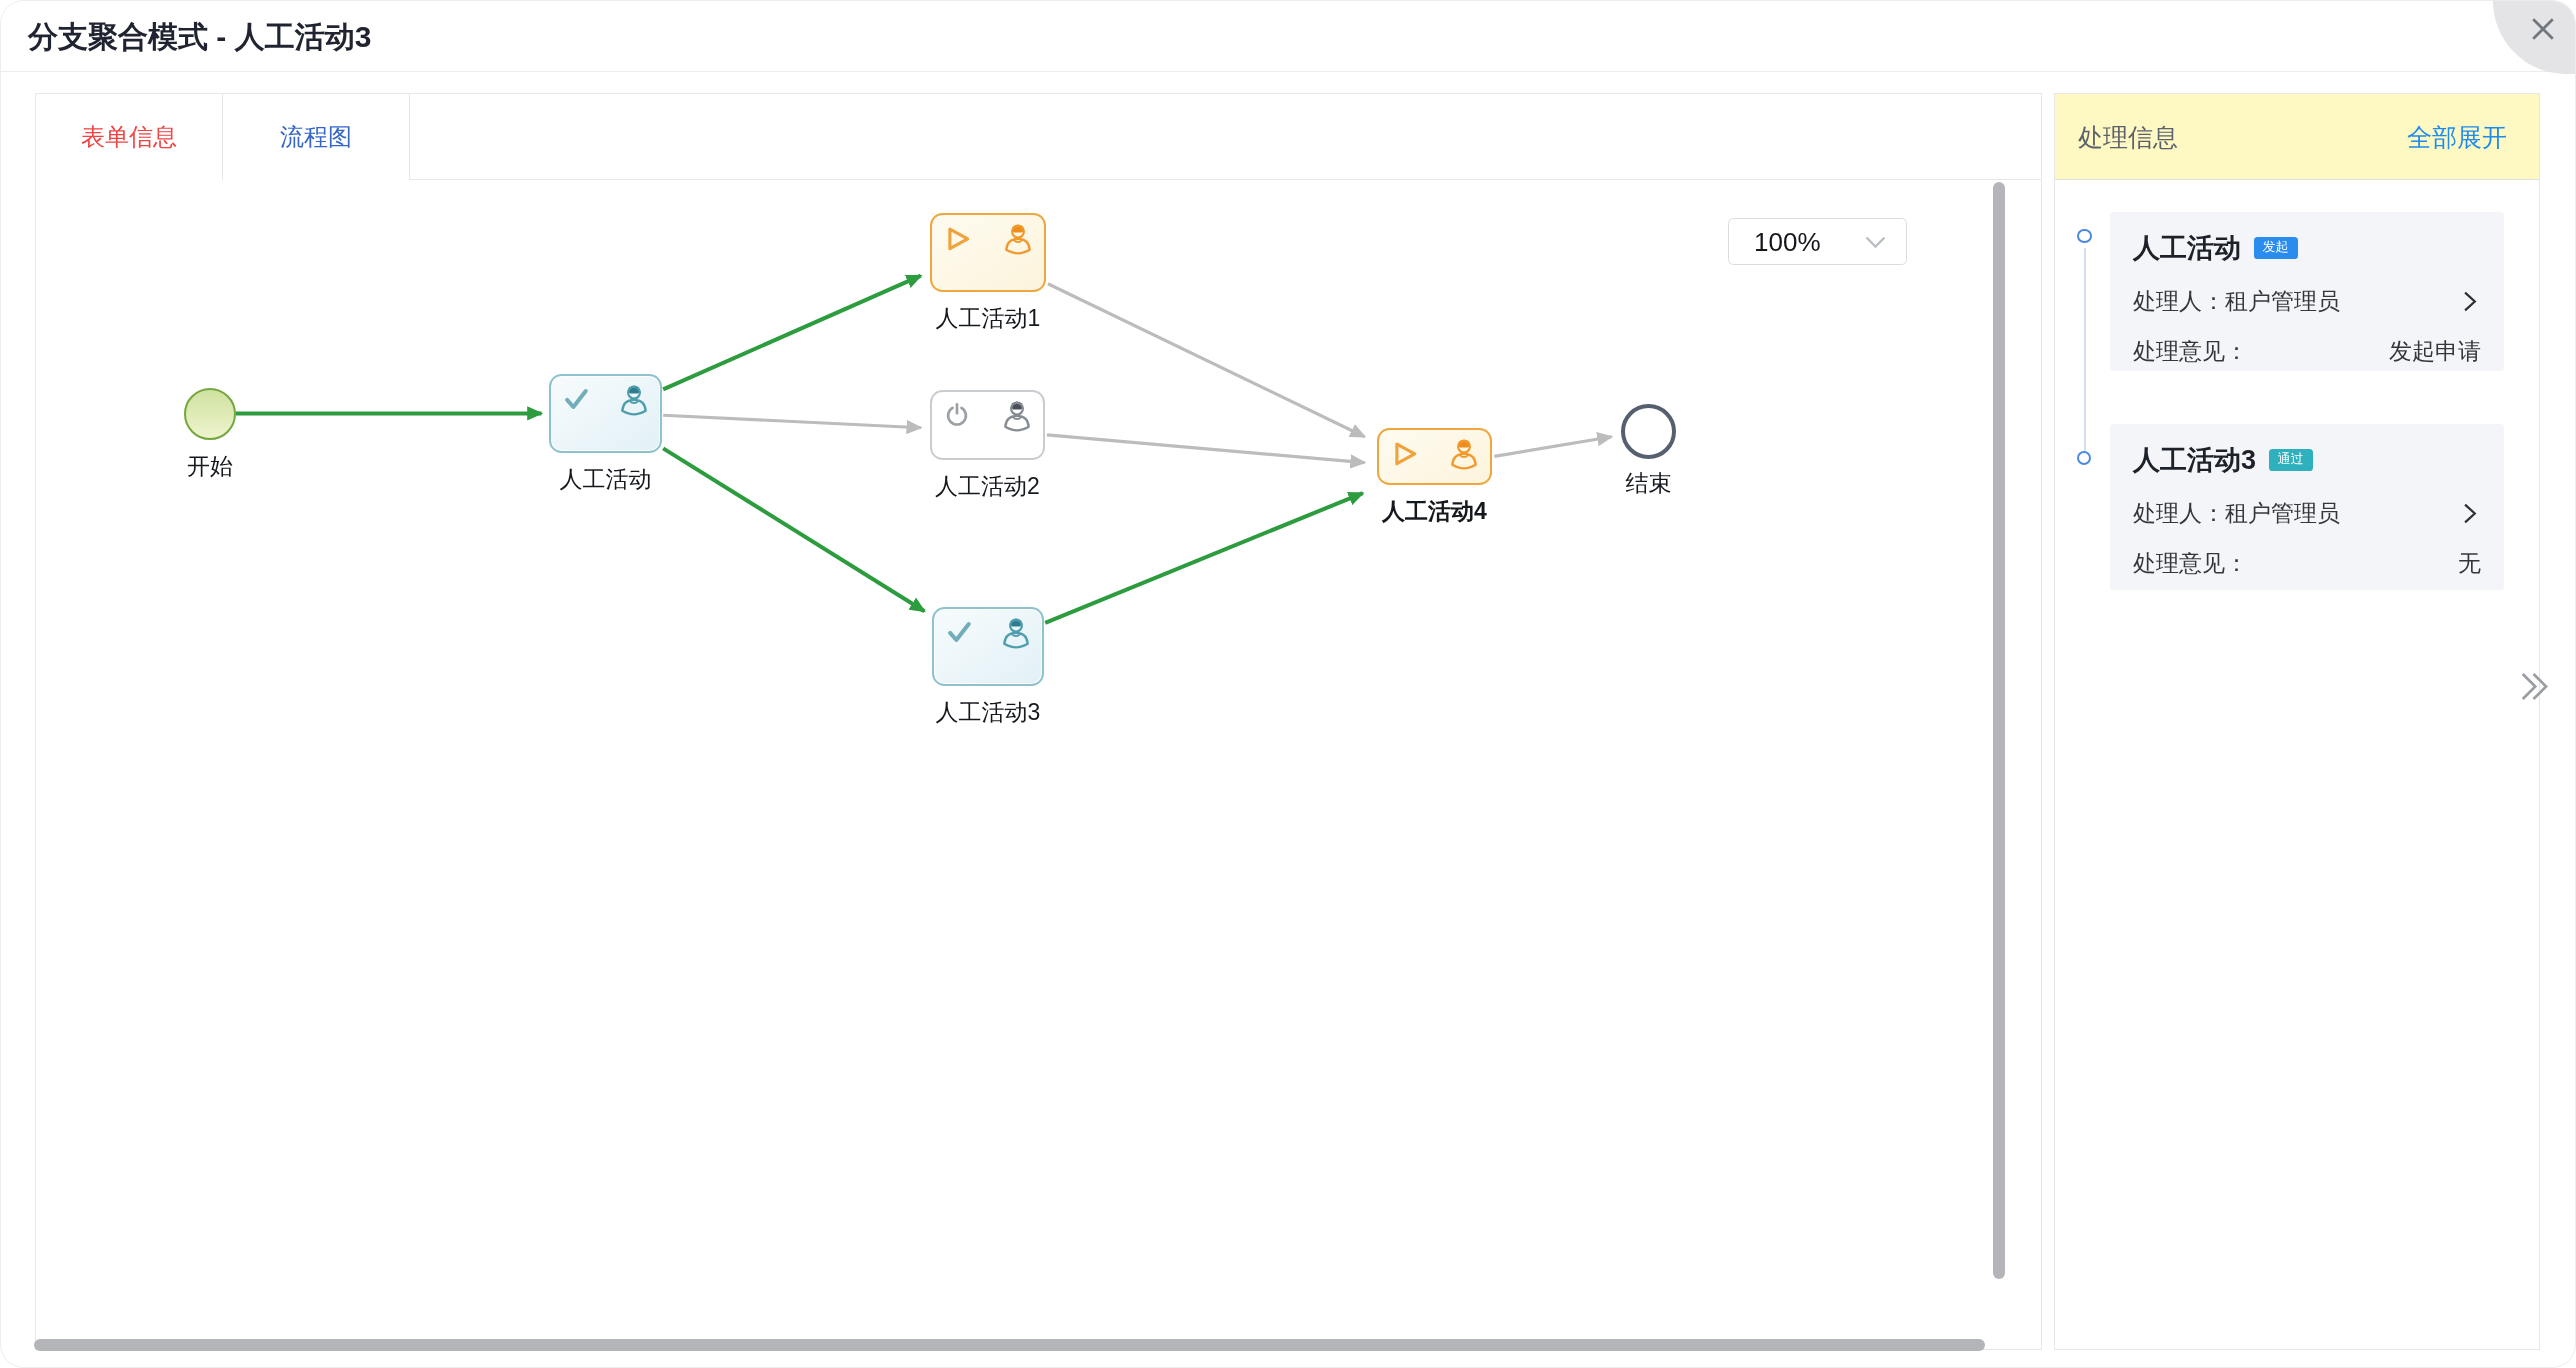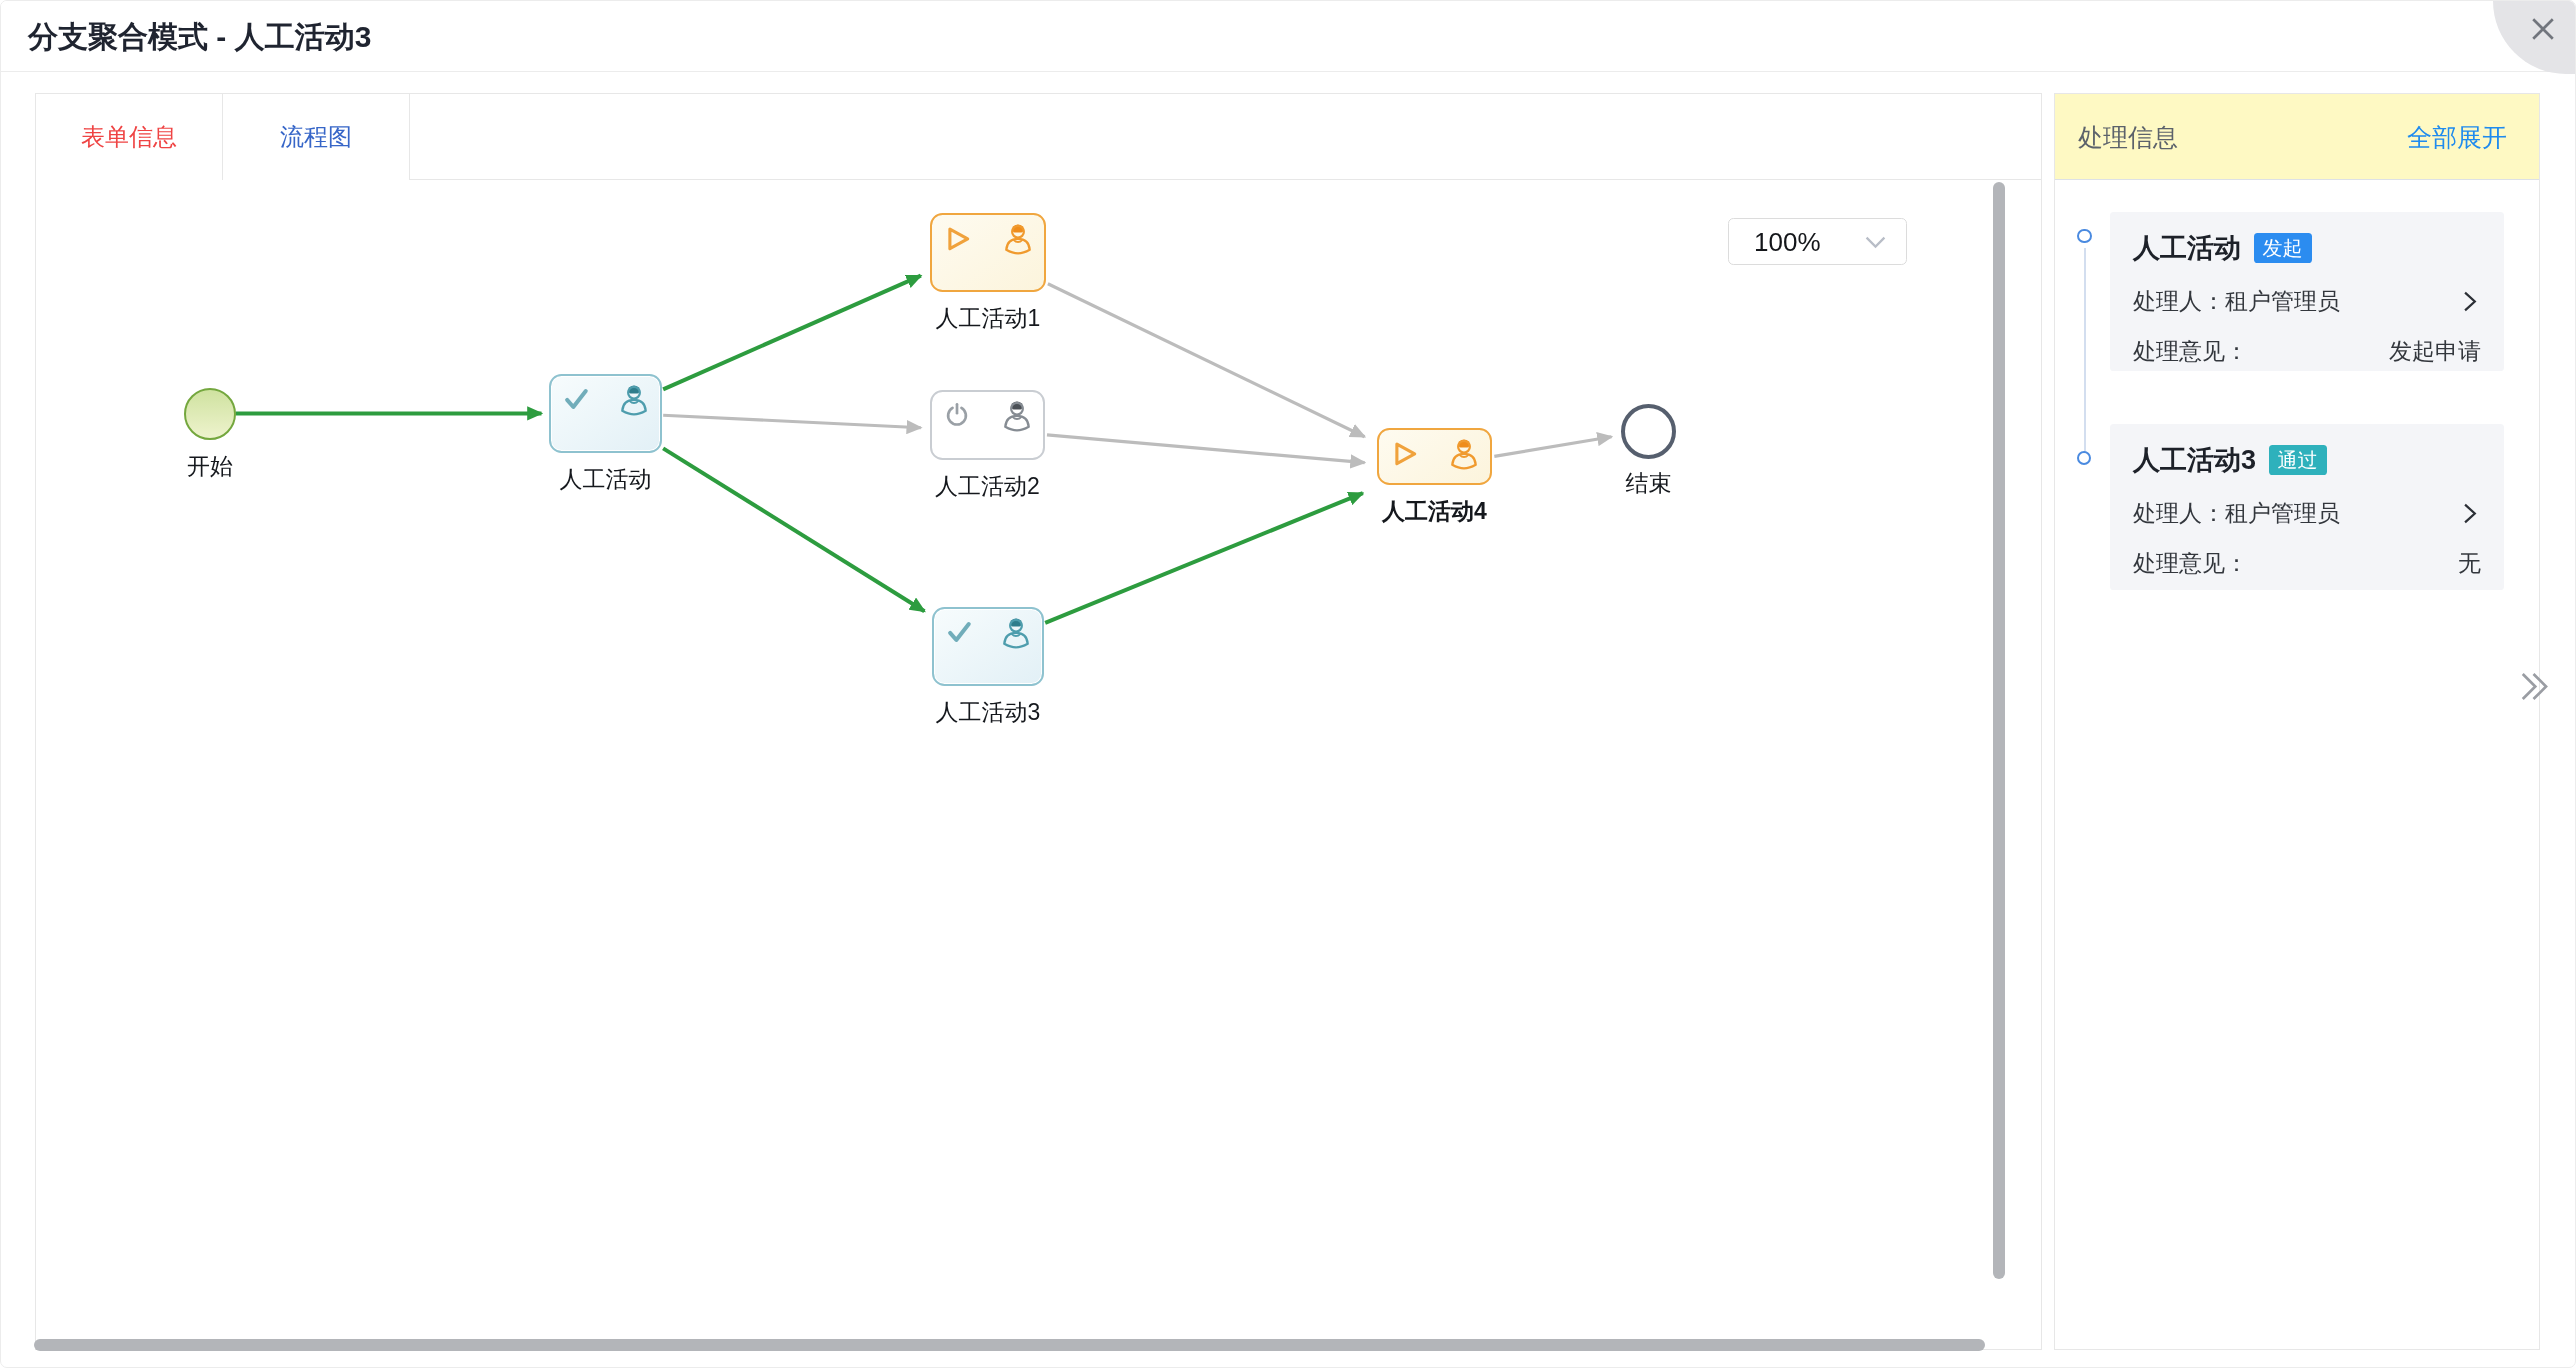--- a/index.html
+++ b/index.html
@@ -1,18 +1,18 @@
 <!DOCTYPE html>
 <html style="font-size:14.3px"><head>
 <meta charset="utf-8">
 <style>
   * { margin:0; padding:0; box-sizing:border-box; }
   html,body { background:#fff; }
   body { font-family:"Liberation Sans","DejaVu Sans",sans-serif; width:2576px; height:1368px; overflow:hidden; }
-  .page { position:relative; width:2576px; height:1368px; background:#fff; border:0.9px solid #ececec; border-radius:7px; overflow:hidden; }
+  .page { position:relative; width:2576px; height:1368px; background:#fff; border:0.9px solid #ececec; border-radius:24px; overflow:hidden; }
 
   
   .hdr { position:absolute; left:0; top:0; width:100%; height:71px; border-bottom:0.9px solid #ececec; background:#fff; }
   .hdr-title { position:absolute; left:27px; top:0; height:71px; line-height:71px; font-size:30px; font-weight:700; color:#1f2430; }
   .close-q { position:absolute; right:0; top:0; width:82px; height:73px; background:#e4e4e7; border-radius:0 0 0 82px; cursor:pointer; }
   .close-q svg { position:absolute; right:16px; top:11.6px; }
 
   
   .main-box { position:absolute; left:34px; top:92px; width:2007px; height:1257px; border:0.9px solid #e7e7e7; background:#fff; }
   .tabs { position:relative; height:86px; border-bottom:0.9px solid #e7e7e7; display:flex; }
@@ -48,21 +48,21 @@
   .panel-hdr { position:relative; height:86px; background:#fef9c3; border-bottom:0.9px solid #dde1e6; }
   .panel-title { position:absolute; left:23px; top:0; height:86px; line-height:86px; font-size:25px; color:#5c626b; }
   .expand-all { position:absolute; right:32px; top:0; height:86px; line-height:86px; font-size:25px; color:#1f8bee; cursor:pointer; }
 
   .tl-dot { position:absolute; width:14.3px; height:14.3px; border-radius:50%; border:2.7px solid #4a8ae0; background:#fff; }
   .tl-line { position:absolute; left:29px; width:1.8px; background:#d3deef; }
 
   .tl-card { position:absolute; left:55px; width:394px; background:#f4f5f8; border-radius:3.6px; padding:18px 23px; }
   .tl-card .card-title-row { display:flex; align-items:center; }
   .card-title { font-size:27px; font-weight:700; color:#1d2129; }
-  .badge { margin-left:12.5px; padding:3.6px 9px 4.5px; border-radius:3.6px; font-size:20px; color:#fff; line-height:1.1; }
+  .badge { margin-left:12.5px; padding:3.6px 9px 4.5px; border-radius:3.6px; font-size:13px; color:#fff; line-height:1.1; }
   .card-row { display:flex; align-items:center; margin-top:19.7px; font-size:23px; color:#33373d;justify-content:space-between; }
   .card-row .spacer { flex:1; }
   .collapse-handle { position:absolute; left:2511px; top:664px; width:43px; height:43px; cursor:pointer; }
 </style>
 </head>
 <body>
 
 <div class="page">
 
   <div class="hdr">

